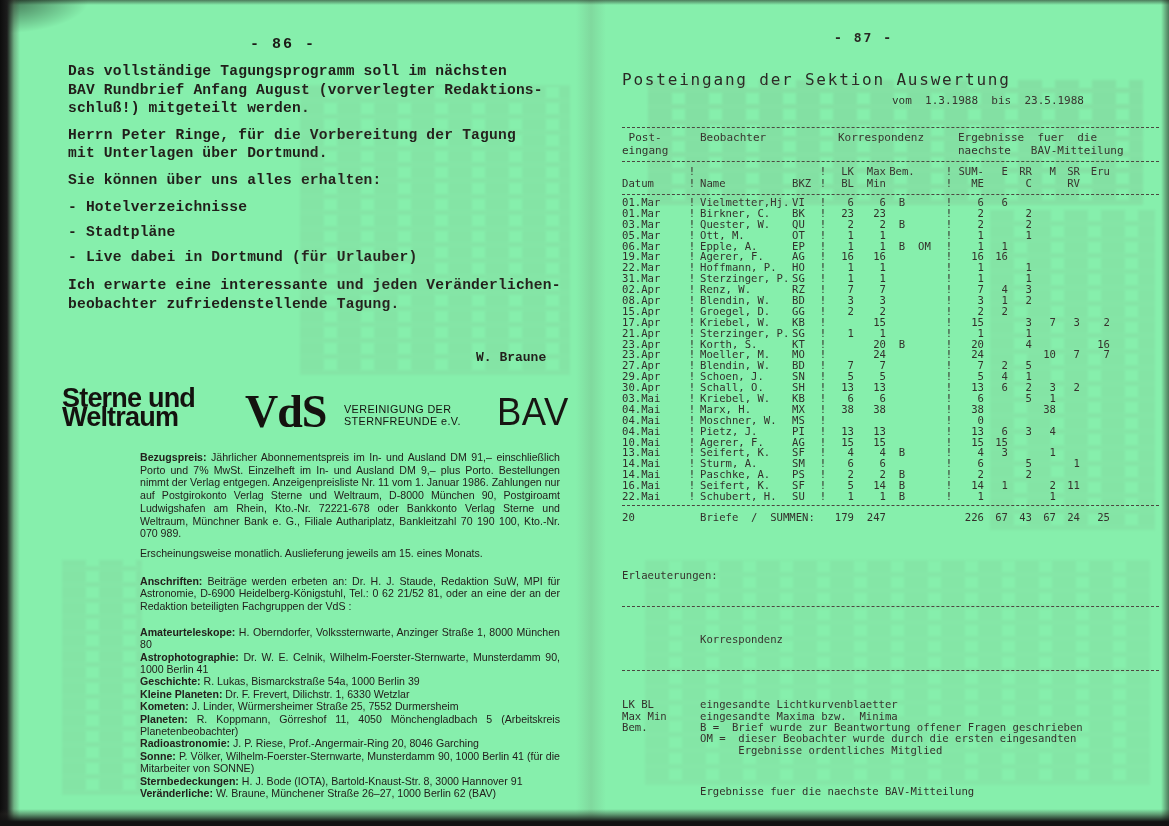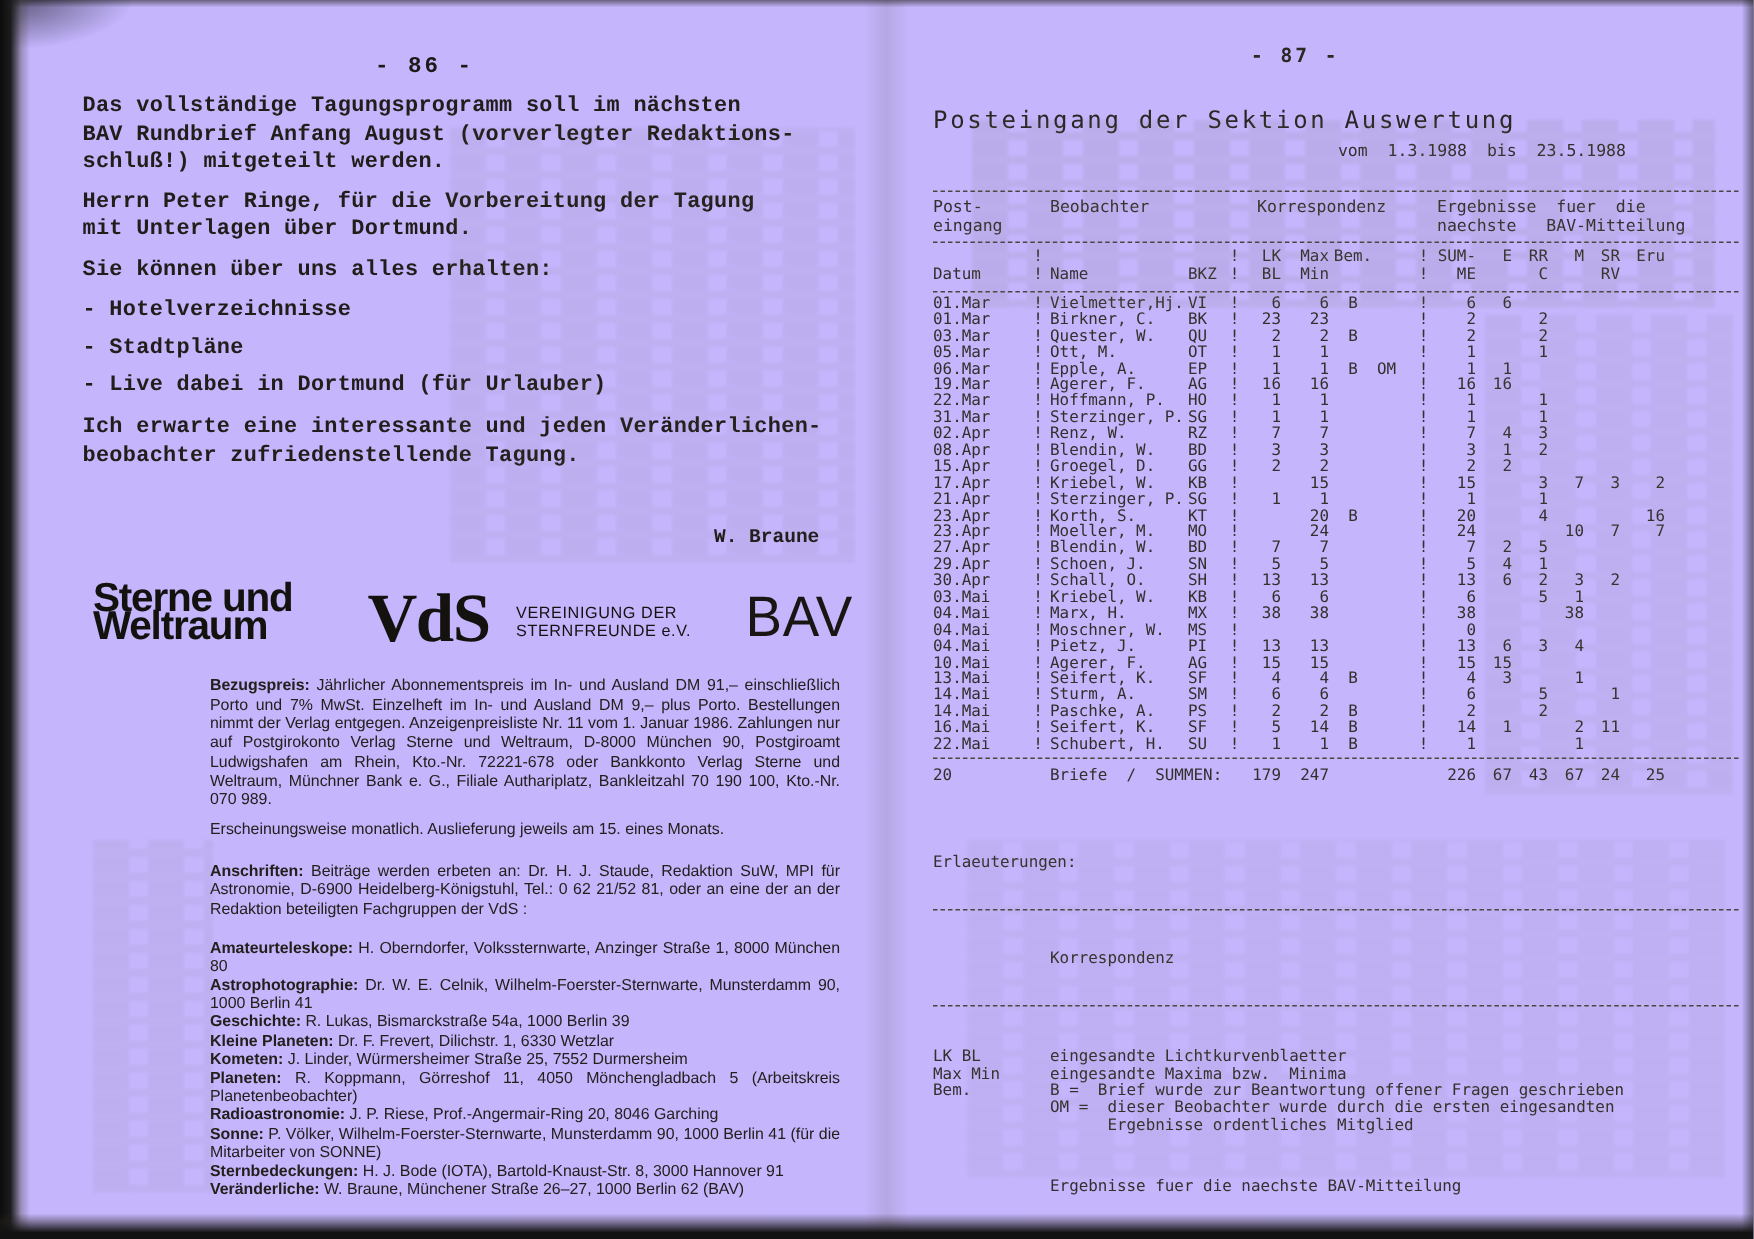--- a/index.html
+++ b/index.html
@@ -1,16 +1,16 @@
 <!DOCTYPE html>
 <html><head>
 <meta charset="utf-8">
 <style>
   html,body{margin:0;padding:0;background:#555;}
-  #scan{position:relative;width:1169px;height:826px;background:#c4b5fd;overflow:hidden;
+  #scan{position:relative;width:1169px;height:826px;background:#86efac;overflow:hidden;
         font-family:"Liberation Sans",sans-serif;color:#1c1a17;}
   
   .edge{position:absolute;pointer-events:none;z-index:40;}
   .edge-left{left:0;top:0;width:20px;height:100%;
     background:linear-gradient(90deg,#0c0c0c 0,#1c1c1c 35%,rgba(70,65,58,.35) 70%,rgba(70,65,58,0) 100%);}
   .edge-bottom{left:0;bottom:0;width:100%;height:17px;
     background:linear-gradient(0deg,#121212 25%,rgba(40,38,34,.4) 70%,rgba(40,38,34,0) 100%);}
   .edge-top{left:0;top:0;width:100%;height:5px;
     background:linear-gradient(180deg,rgba(30,28,25,.55),rgba(30,28,25,0));}
   .edge-right{right:0;top:0;width:8px;height:100%;
@@ -19,21 +19,21 @@
     background:radial-gradient(ellipse at top left,rgba(0,0,0,.55),rgba(0,0,0,0) 70%);}
   .spine{left:576px;top:0;width:30px;height:100%;
     background:linear-gradient(90deg,rgba(0,0,0,0),rgba(90,84,72,.14) 50%,rgba(0,0,0,0));}
   .ghost{position:absolute;pointer-events:none;z-index:1;filter:blur(1.2px);
     background-image:
       repeating-linear-gradient(0deg,#7d7265 0 5px,transparent 5px 16px),
       repeating-linear-gradient(90deg,#6d6458 0 24px,transparent 24px 37px);}
   
   .mono{font-family:"Liberation Mono","DejaVu Sans Mono",monospace;}
   #lp-pageno{position:absolute;left:250px;top:36px;font-size:15px;font-weight:700;letter-spacing:2px;}
-  #lp-body{position:absolute;left:55px;top:62px;width:520px;font-size:14.6px;
+  #lp-body{position:absolute;left:68px;top:62px;width:520px;font-size:14.6px;
            line-height:18.6px;font-weight:700;letter-spacing:.2px;color:#211e1a;}
   #lp-body .para{margin-bottom:8px;}
   #lp-list .tline{margin-top:6.5px;margin-bottom:6.5px;}
   #lp-closing{margin-top:10px;}
   #lp-sign{position:absolute;left:476px;top:350px;font-size:13px;font-weight:700;}
   
   #suw-logo{position:absolute;left:62px;top:389px;font-size:27px;line-height:19px;
             font-weight:700;letter-spacing:-.8px;color:#14120f;}
   #vds-logo{position:absolute;left:245px;top:392px;font-family:"Liberation Serif","DejaVu Serif",serif;
             font-size:46px;line-height:40px;font-weight:700;color:#14120f;letter-spacing:-1px;}
@@ -146,21 +146,21 @@
   <div id="rp">
     <div id="rp-pageno">- 87 -</div>
     <div id="rp-title">Posteingang der Sektion Auswertung</div>
     <div id="rp-date">vom  1.3.1988  bis  23.5.1988</div>
 
     <div class="dash" style="top:127px;"></div>
     <div class="dash" style="top:161px;"></div>
     <div class="dash" style="top:194px;"></div>
     <div class="dash" style="top:505px;"></div>
 
-    <span class="grouphdr" style="left:36px;top:132px;"><span>Post-</span><br><span>eingang</span></span>
+    <span class="grouphdr" style="left:36px;top:132px;text-align:center;"><span>Post-</span><br><span>eingang</span></span>
     <span class="grouphdr" style="left:114px;top:132px;">Beobachter</span>
     <span class="grouphdr" style="left:252px;top:132px;">Korrespondenz</span>
     <span class="grouphdr" style="left:372px;top:132px;"><span>Ergebnisse  fuer  die</span><br><span>naechste   BAV-Mitteilung</span></span>
 
     <div id="rp-headers">
         <div class="trow"><span></span><span>!</span><span></span><span></span><span>!</span><span>LK</span><span>Max</span><span>Bem.</span><span></span><span>!</span><span>SUM-</span><span>E</span><span>RR</span><span>M</span><span>SR</span><span>Eru</span></div>
         <div class="trow"><span>Datum</span><span>!</span><span>Name</span><span>BKZ</span><span>!</span><span>BL</span><span>Min</span><span></span><span></span><span>!</span><span>ME</span><span></span><span>C</span><span></span><span>RV</span><span></span></div>
       </div>
     <div id="rp-rows">
         <div class="trow"><span>01.Mar</span><span>!</span><span>Vielmetter,Hj.</span><span>VI</span><span>!</span><span>6</span><span>6</span><span>B</span><span></span><span>!</span><span>6</span><span>6</span><span></span><span></span><span></span><span></span></div>

